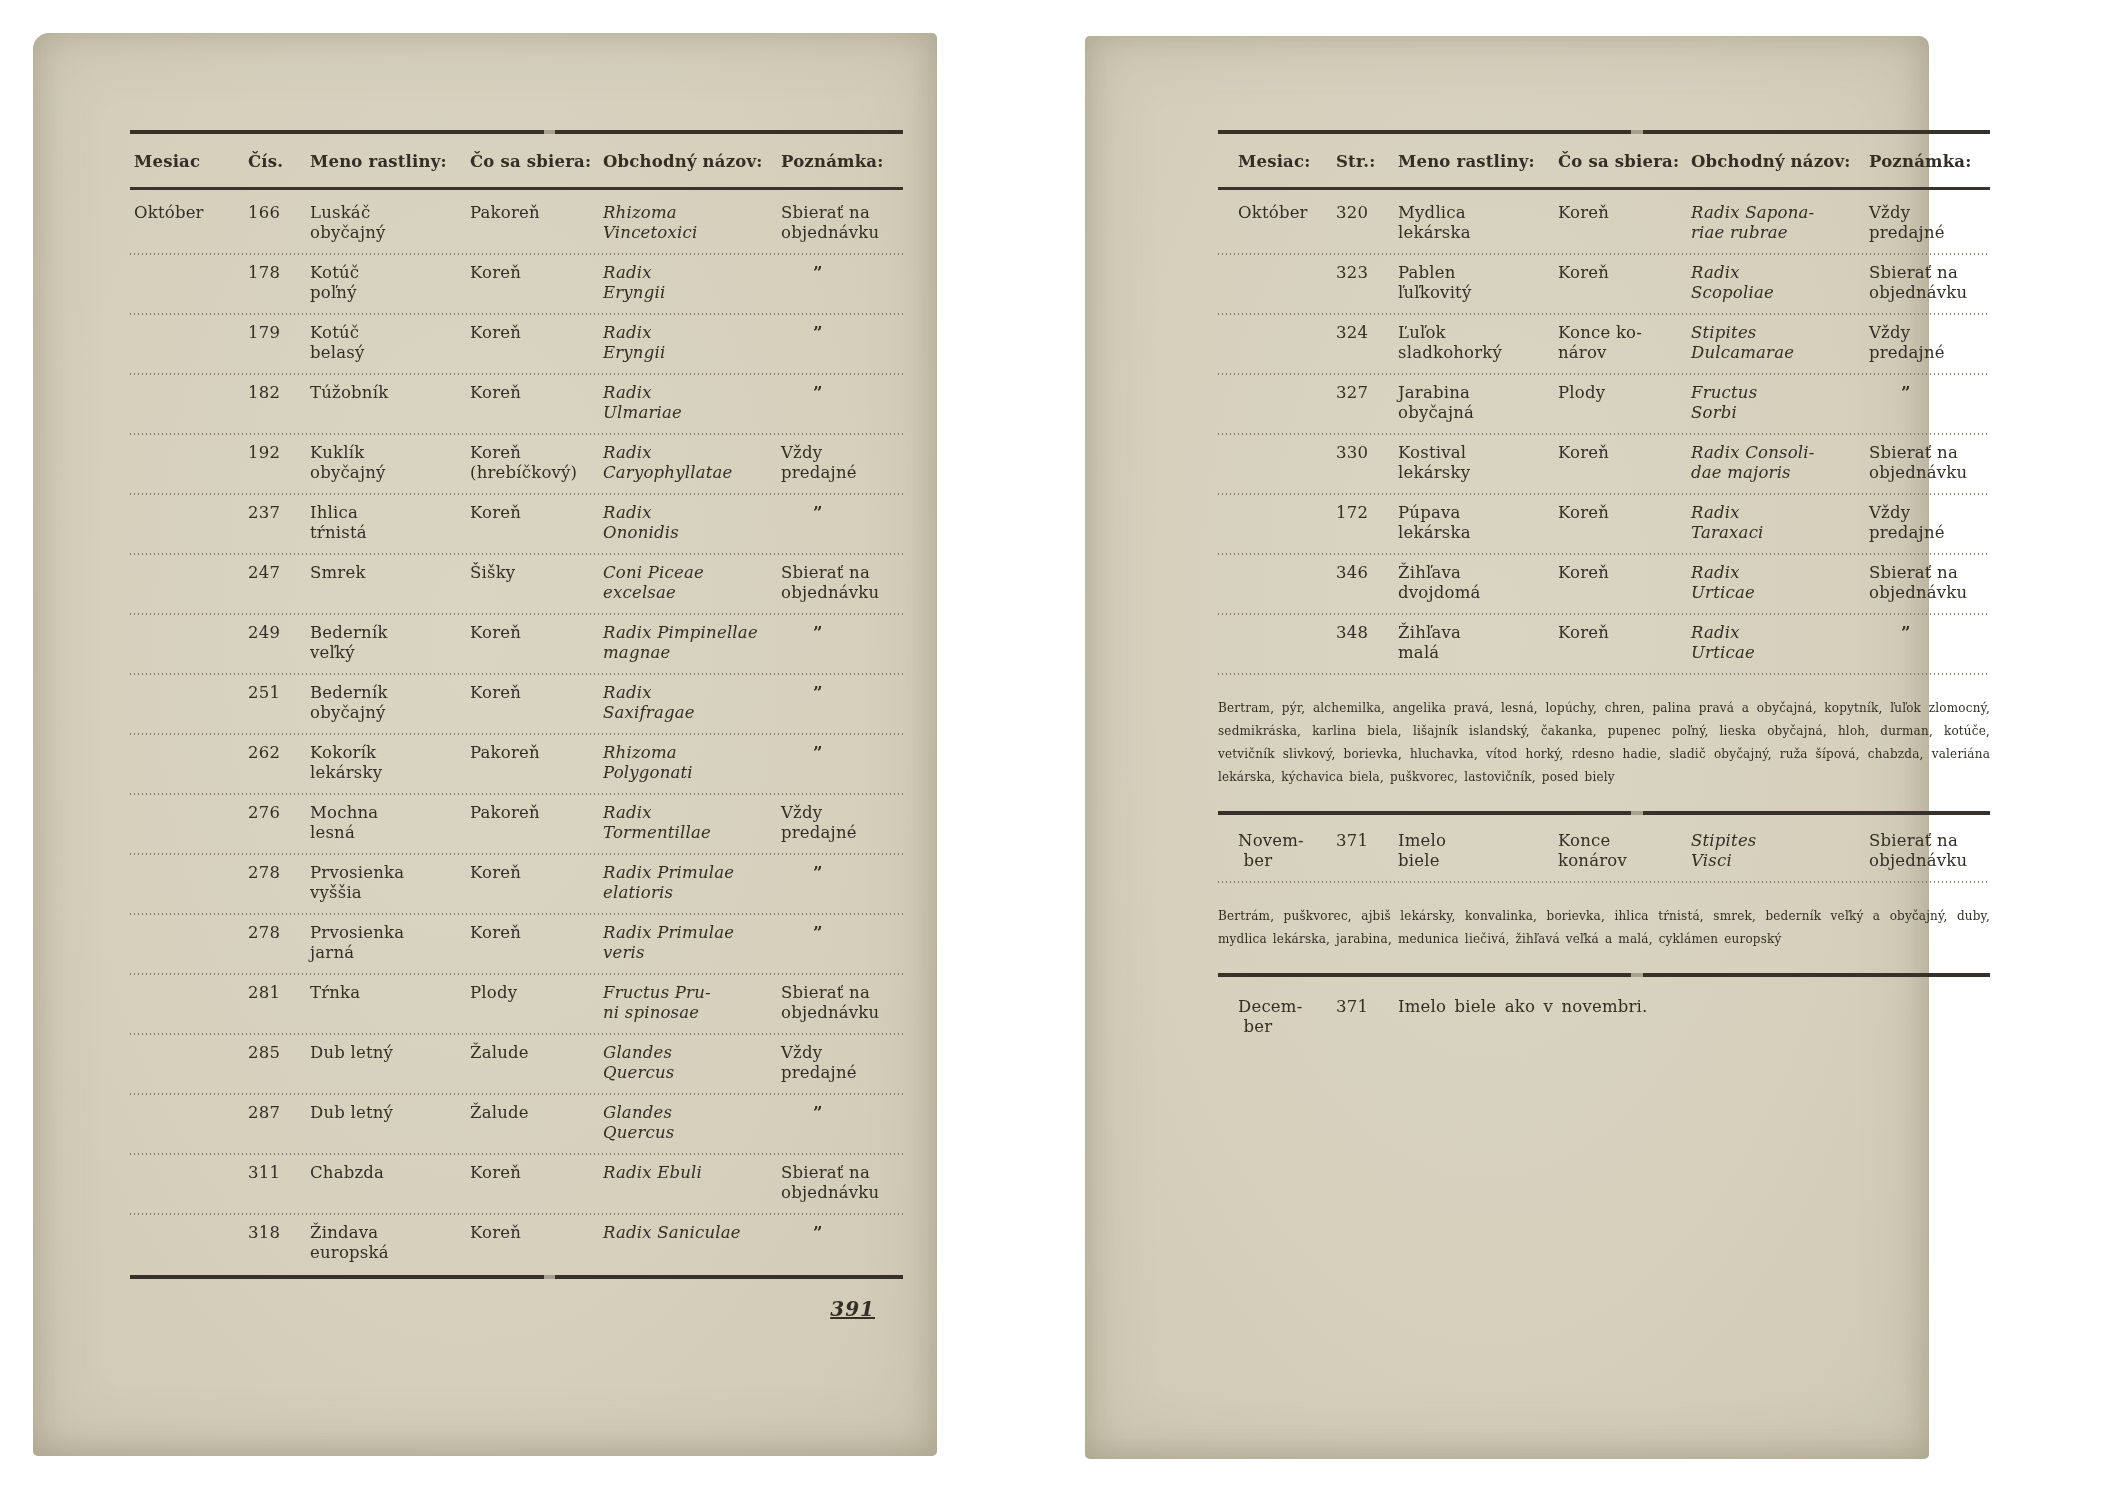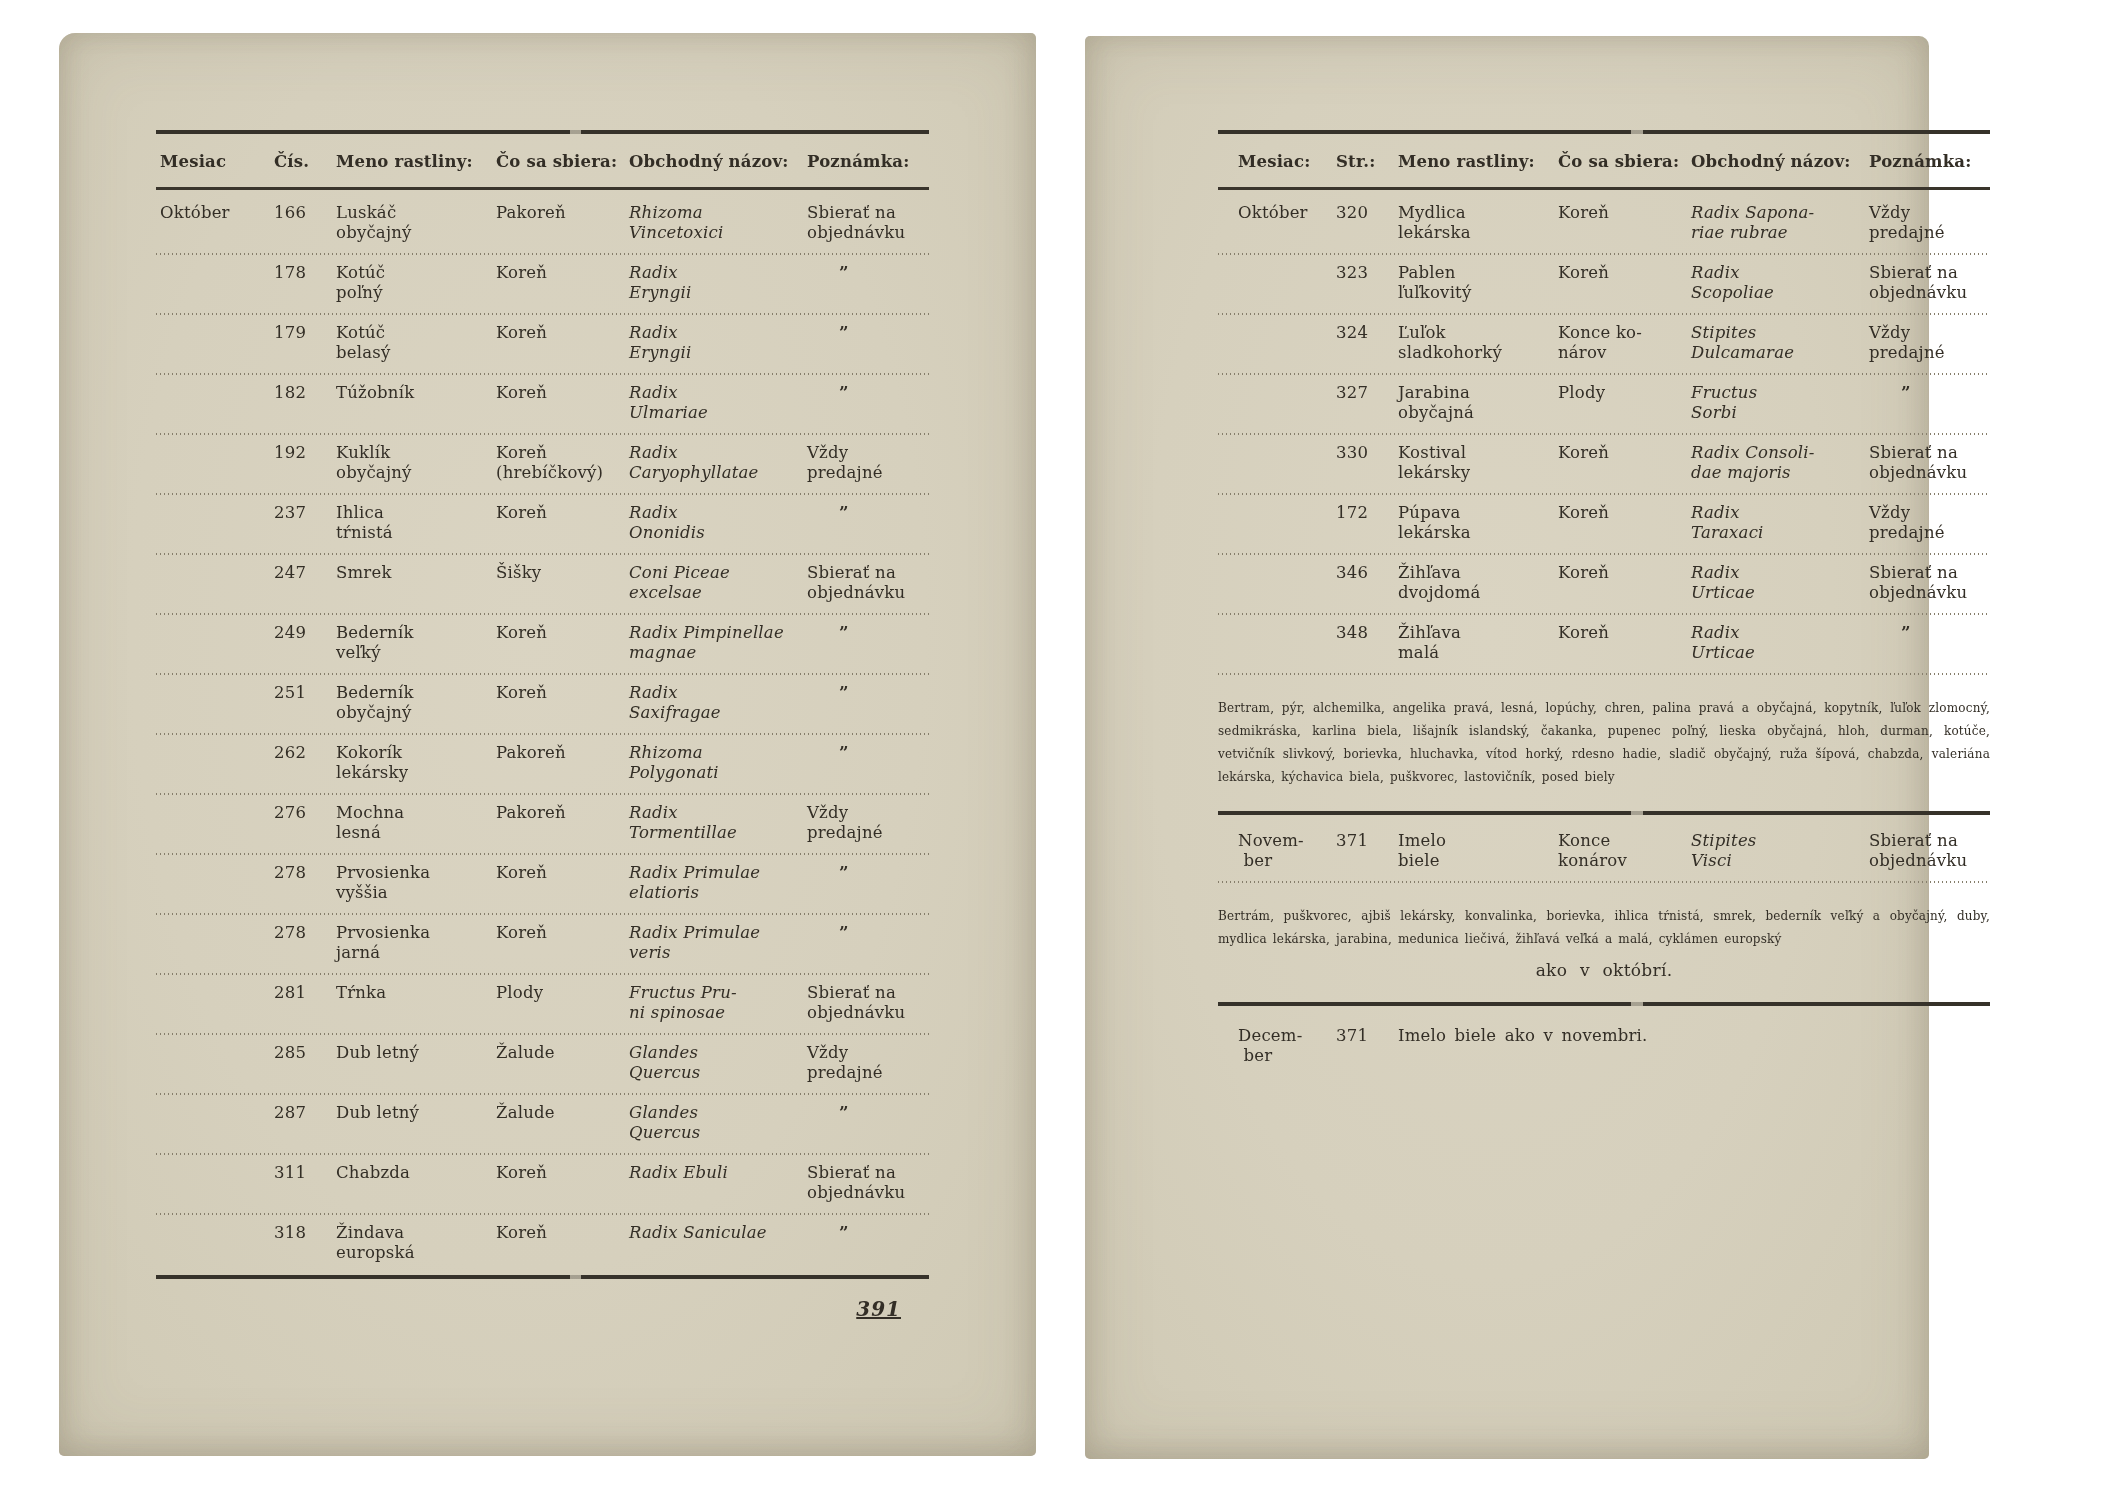--- a/index.html
+++ b/index.html
@@ -13,21 +13,21 @@
   }
   .page{
     position:absolute;
     background:radial-gradient(ellipse at 48% 42%, #dad4c2 0%, #d6d0bd 55%, #cfc9b4 100%);
     box-shadow:
       inset 0 0 70px rgba(112,102,76,.18),
       inset 0 -12px 26px rgba(112,102,76,.10),
       inset 10px 0 24px rgba(112,102,76,.08),
       inset -10px 0 24px rgba(112,102,76,.10);
   }
-  .page-left{left:33px;top:33px;width:977px;height:1423px;border-radius:16px 5px 5px 5px;margin-left:26px;}
+  .page-left{left:33px;top:33px;width:904px;height:1423px;border-radius:16px 5px 5px 5px;}
   .page-right{left:1085px;top:36px;width:844px;height:1423px;border-radius:5px 10px 5px 5px;}
   .content{position:absolute;top:97px;left:97px;width:773px;}
   .page-right .content{top:94px;left:133px;width:772px;}
 
   .rule-heavy{height:4px;background:linear-gradient(90deg,#36322a 0 53.5%,rgba(54,50,42,.3) 53.5% 55%,#36322a 55% 100%);}
   .rule-mid{height:3px;background:#3a352c;}
   .dots{height:2px;margin:10px 0 8px 0;background-image:repeating-linear-gradient(to right,#867e6b 0 1.2px,rgba(0,0,0,0) 1.2px 4px);}
 
   .t-row{display:grid;grid-template-columns:118px 62px 160px 133px 178px 1fr;min-height:40px;align-items:start;}
   .t-head{min-height:20px;padding:18px 0 15px 0;}
@@ -420,21 +420,20 @@
       <div class="c w">Konce
 konárov</div>
       <div class="c t">Stipites
 Visci</div>
       <div class="c o">Sbierať na
 objednávku</div>
     </div>
     <div class="dots"></div>
 
     <div class="para">Bertrám, puškvorec, ajbiš lekársky, konvalinka, borievka, ihlica tŕnistá, smrek, bederník veľký a obyčajný, duby, mydlica lekárska, jarabina, medunica liečivá, žihľavá veľká a malá, cyklámen europský</div>
-    <div class="centernote">ako v októbrí.</div>
 
     <div class="rule-heavy sect-rule"></div>
     <div class="t-row" style="margin-top:20px">
       <div class="c m">Decem-
 &nbsp;ber</div>
       <div class="c n">371</div>
       <div class="dec-text">Imelo biele ako v novembri.</div>
     </div>
   </div>
 </div>

